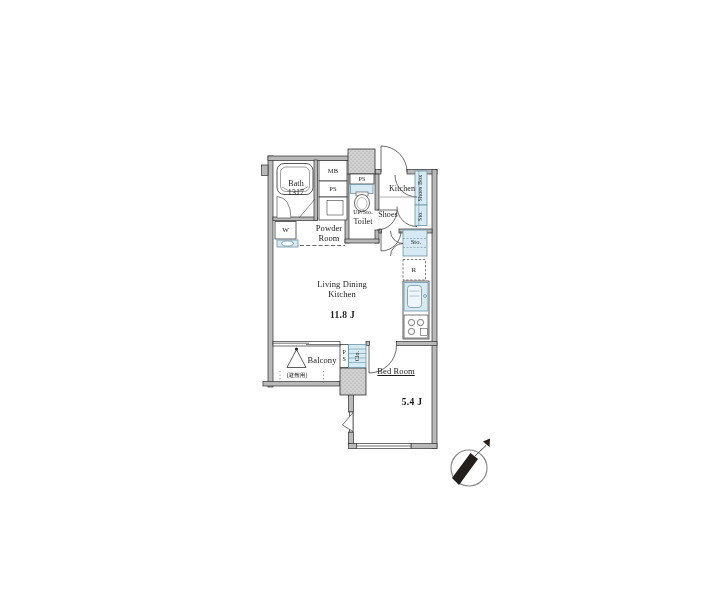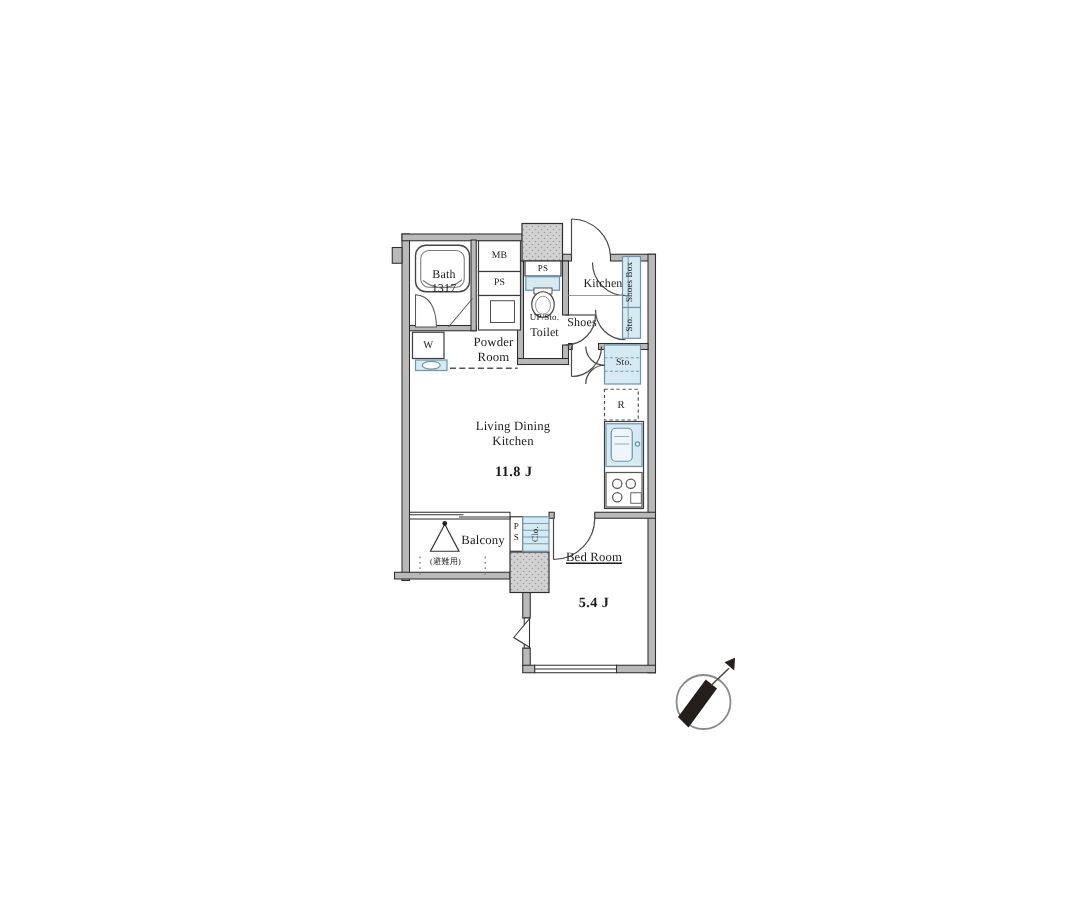--- a/index.html
+++ b/index.html
@@ -179,15 +179,15 @@
 <div class="lbl fs7" style="left:414px;top:241.5px;">R</div>
 <div class="lbl fs85" style="left:342px;top:261px;">Living Dining
 Kitchen</div>
 <div class="lbl fs95" style="left:342.5px;top:288px;">11.8 J</div>
 <div class="lbl fs85" style="left:322px;top:331.5px;">Balcony</div>
 <div class="lbl fs55" style="left:297px;top:346.5px;">(避難用)</div>
 <div class="lbl fs6" style="left:344.2px;top:328px;">P
 S</div>
 <div class="lbl rot fs6" style="left:357.5px;top:328px;">Clo.</div>
 <div class="lbl fs85" style="left:396px;top:343px;text-decoration:underline;">Bed Room</div>
-<div class="lbl fs95" style="left:396px;top:374.5px;">5.4 J</div>
+<div class="lbl fs95" style="left:412px;top:374.5px;">5.4 J</div>
 
 </div>
 
 </body></html>

